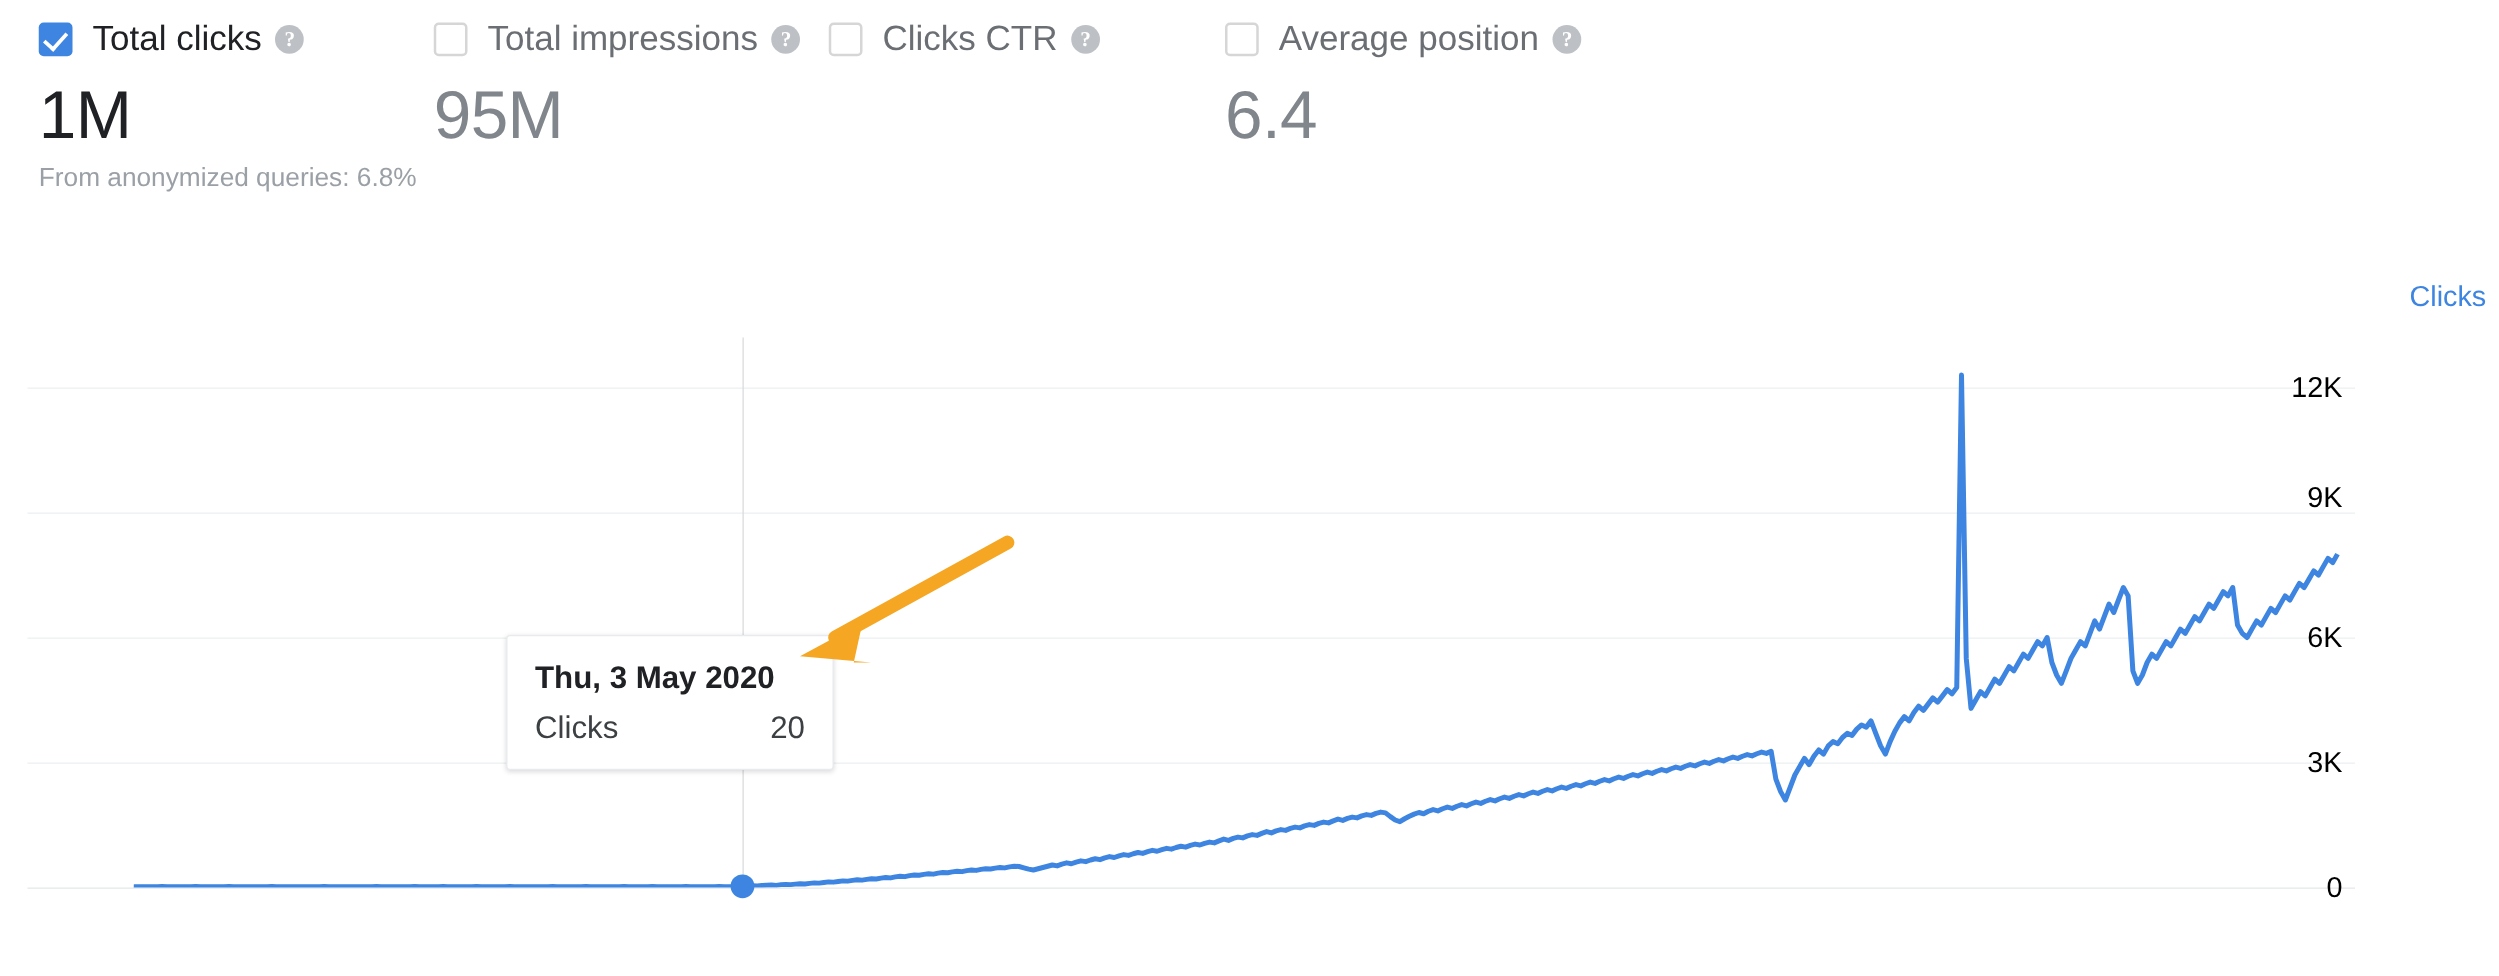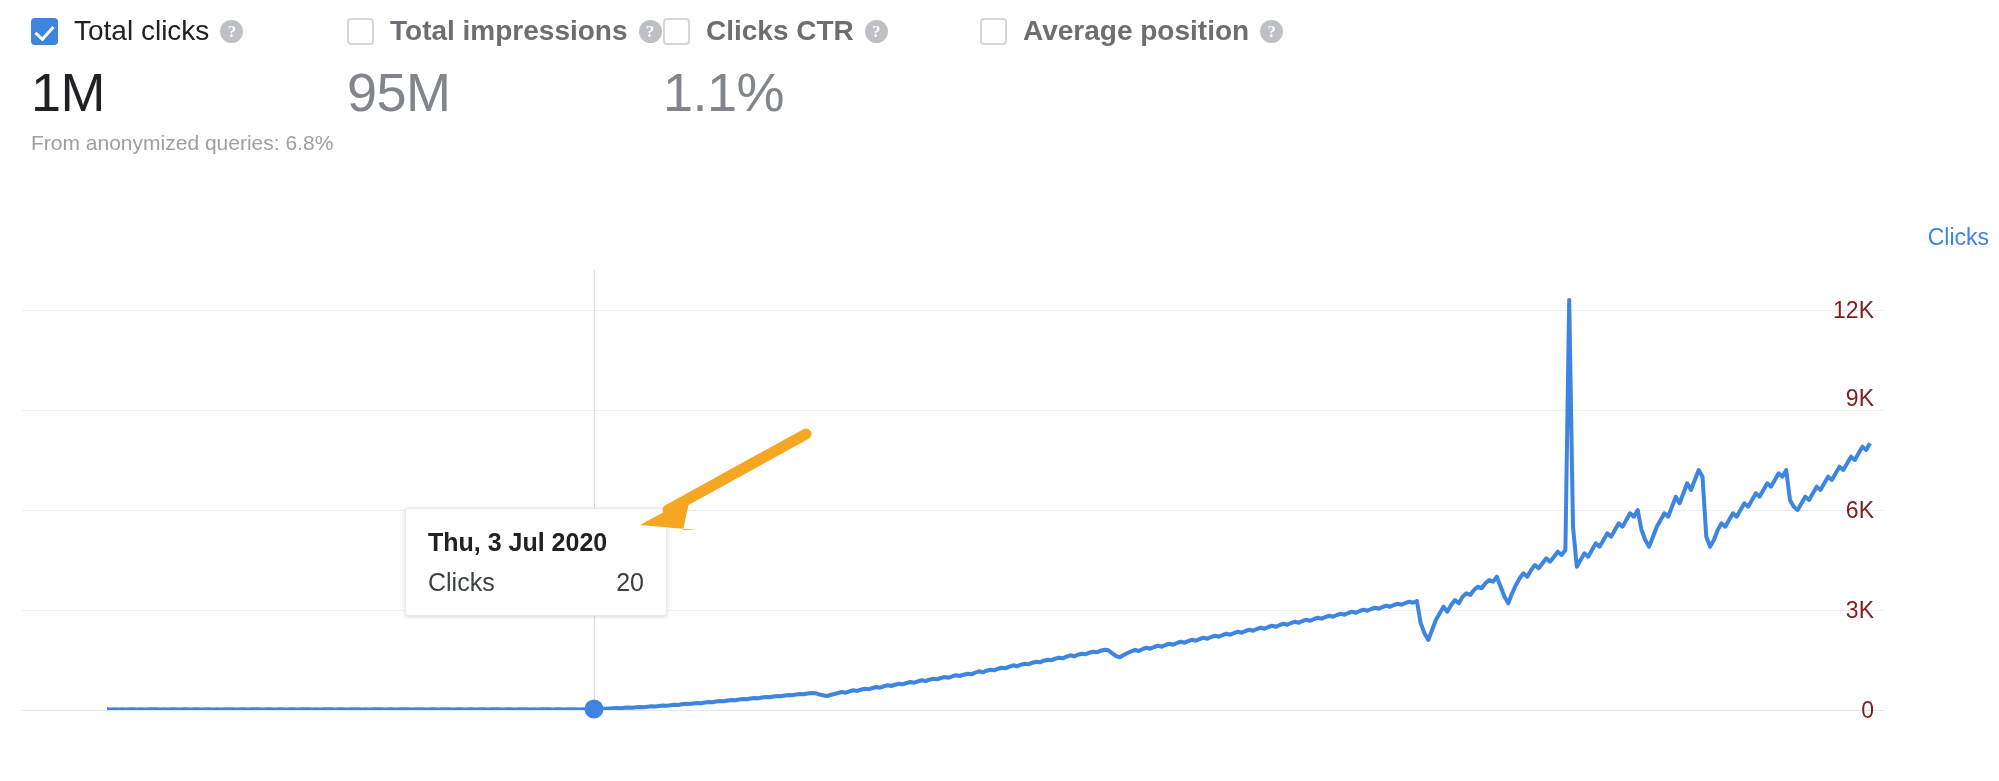--- a/index.html
+++ b/index.html
@@ -60,21 +60,21 @@
     background: #fff;
     border: 2px solid #d6d6d6;
   }
   .metric-label {
     font-size: 28px;
     line-height: 32px;
     margin-left: 16px;
     white-space: nowrap;
   }
   .metric.active .metric-label { color: #202124; }
-  .metric.inactive .metric-label { color: #6b6f73; font-weight: bold; }
+  .metric.inactive .metric-label { color: #6b6f73; }
 
   .help {
     width: 23px; height: 23px;
     border-radius: 50%;
     background: #bdc1c6;
     margin-left: 11px;
     flex: 0 0 auto;
     color: #ffffff;
     font-size: 17px;
     font-weight: bold;
@@ -133,21 +133,21 @@
     width: 1862px;
     height: 1px;
     background: #eceff1;
   }
   .gridline.base { background: #e4e7e9; }
 
   .ytick {
     position: absolute;
     right: 10px;
     font-size: 23px;
-    color: #7f1d1d;
+    color: #000000;
     text-align: center;
     transform: translateY(-50%);
     white-space: nowrap;
   }
 
   svg.series { position: absolute; left: 0; top: 0; }
 
   .vguide {
     position: absolute;
     width: 1px;
@@ -223,29 +223,29 @@
       </div>
       <div class="metric-value">95M</div>
     </div>
 
     <div class="metric inactive" style="left:648px;">
       <div class="metric-head">
         <span class="cb unchecked"></span>
         <span class="metric-label">Clicks CTR</span>
         <span class="help">?</span>
       </div>
-      <div class="metric-value">1.1%</div>
     </div>
 
     <div class="metric inactive" style="left:965px;">
       <div class="metric-head">
         <span class="cb unchecked"></span>
         <span class="metric-label">Average position</span>
         <span class="help">?</span>
       </div>
+      <div class="metric-value">6.4</div>
     </div>
 
   </div>
 
   <div class="chart-area">
     <div class="y-title">Clicks</div>
     <div class="plot" id="plot">
         <div class="gridline base" style="top: 440px;"></div>
         <div class="ytick" style="top: 440px;">0</div>
         <div class="gridline" style="top: 340px;"></div>
@@ -258,21 +258,21 @@
         <div class="ytick" style="top: 40px;">12K</div>
         <svg class="series" width="1862" height="440">
           <polyline points="85.0,439.3 88.8,439.4 92.6,439.3 96.4,439.4 100.2,439.3 104.0,439.4 107.8,439.2 111.7,439.3 115.5,439.4 119.3,439.3 123.1,439.4 126.9,439.3 130.7,439.3 134.5,439.2 138.3,439.4 142.1,439.3 145.9,439.4 149.7,439.3 153.5,439.3 157.3,439.4 161.2,439.2 165.0,439.3 168.8,439.4 172.6,439.3 176.4,439.3 180.2,439.4 184.0,439.3 187.8,439.3 191.6,439.4 195.4,439.2 199.2,439.4 203.0,439.3 206.8,439.3 210.7,439.3 214.5,439.4 218.3,439.3 222.1,439.3 225.9,439.4 229.7,439.3 233.5,439.3 237.3,439.2 241.1,439.4 244.9,439.3 248.7,439.3 252.5,439.4 256.3,439.3 260.2,439.3 264.0,439.4 267.8,439.3 271.6,439.3 275.4,439.4 279.2,439.2 283.0,439.3 286.8,439.3 290.6,439.4 294.4,439.3 298.2,439.4 302.0,439.3 305.9,439.3 309.7,439.2 313.5,439.4 317.3,439.3 321.1,439.3 324.9,439.4 328.7,439.3 332.5,439.2 336.3,439.3 340.1,439.4 343.9,439.3 347.7,439.4 351.5,439.3 355.4,439.3 359.2,439.2 363.0,439.4 366.8,439.3 370.6,439.3 374.4,439.4 378.2,439.3 382.0,439.3 385.8,439.2 389.6,439.4 393.4,439.3 397.2,439.3 401.0,439.3 404.9,439.4 408.7,439.3 412.5,439.3 416.3,439.4 420.1,439.2 423.9,439.3 427.7,439.3 431.5,439.4 435.3,439.3 439.1,439.3 442.9,439.4 446.7,439.2 450.5,439.3 454.4,439.4 458.2,439.3 462.0,439.3 465.8,439.4 469.6,439.3 473.4,439.3 477.2,439.2 481.0,439.4 484.8,439.3 488.6,439.3 492.4,439.4 496.2,439.3 500.0,439.2 503.9,439.3 507.7,439.4 511.5,439.3 515.3,439.4 519.1,439.3 522.9,439.3 526.7,439.2 530.5,439.4 534.3,439.3 538.1,439.3 541.9,439.4 545.7,439.3 549.5,439.3 553.4,439.2 557.2,439.4 561.0,439.3 564.8,439.3 568.6,439.3 572.4,439.0 576.2,438.8 580.0,438.6 583.8,438.7 587.6,438.4 591.4,438.2 595.2,438.0 599.0,438.3 602.9,437.7 606.7,437.5 610.5,437.7 614.3,437.3 618.1,437.0 621.9,437.2 625.7,436.7 629.5,436.3 633.3,436.5 637.1,436.0 640.9,435.5 644.7,435.7 648.6,435.2 652.4,434.7 656.2,434.9 660.0,434.3 663.8,433.8 667.6,434.1 671.4,433.5 675.2,433.0 679.0,433.2 682.8,432.5 686.6,432.0 690.4,432.3 694.2,431.5 698.1,431.0 701.9,431.3 705.7,430.5 709.5,430.0 713.3,430.2 717.1,429.5 720.9,429.0 724.7,429.3 728.5,428.5 732.3,428.0 736.1,428.2 739.9,427.5 743.7,427.0 747.6,427.3 751.4,426.5 755.2,426.0 759.0,426.3 762.8,425.5 766.6,425.0 770.4,425.2 774.2,424.5 778.0,424.0 781.8,424.3 785.6,423.5 789.4,423.0 793.2,423.2 797.1,424.3 800.9,425.3 804.7,426.0 808.5,425.0 812.3,424.0 816.1,423.0 819.9,422.0 823.7,422.7 827.5,421.3 831.3,420.3 835.1,421.0 838.9,419.7 842.7,418.7 846.6,419.3 850.4,418.0 854.2,417.0 858.0,417.7 861.8,416.3 865.6,415.3 869.4,416.0 873.2,414.7 877.0,413.7 880.8,414.3 884.6,413.0 888.4,412.0 892.2,412.7 896.1,411.3 899.9,410.3 903.7,411.0 907.5,409.7 911.3,408.7 915.1,409.3 918.9,408.0 922.7,407.0 926.5,407.7 930.3,406.3 934.1,405.3 937.9,406.0 941.7,404.7 945.6,403.7 949.4,404.3 953.2,402.7 957.0,401.3 960.8,402.3 964.6,400.7 968.4,399.7 972.2,400.3 976.0,398.7 979.8,397.7 983.6,398.3 987.4,396.7 991.3,395.3 995.1,396.3 998.9,394.7 1002.7,393.7 1006.5,394.3 1010.3,392.7 1014.1,391.7 1017.9,392.3 1021.7,390.7 1025.5,389.7 1029.3,390.3 1033.1,388.7 1036.9,387.7 1040.8,388.3 1044.6,386.7 1048.4,385.3 1052.2,386.3 1056.0,384.7 1059.8,383.7 1063.6,384.3 1067.4,382.7 1071.2,381.7 1075.0,382.3 1078.8,380.7 1082.6,379.7 1086.4,380.3 1090.3,383.3 1094.1,386.0 1097.9,387.3 1101.7,385.0 1105.5,383.0 1109.3,381.3 1113.1,380.0 1116.9,381.0 1120.7,379.0 1124.5,377.7 1128.3,378.7 1132.1,377.0 1135.9,375.7 1139.8,376.7 1143.6,375.0 1147.4,373.7 1151.2,374.7 1155.0,373.0 1158.8,371.7 1162.6,372.7 1166.4,371.0 1170.2,369.7 1174.0,370.7 1177.8,369.0 1181.6,367.7 1185.4,368.7 1189.3,367.0 1193.1,365.7 1196.9,366.7 1200.7,365.0 1204.5,363.7 1208.3,364.7 1212.1,363.0 1215.9,361.7 1219.7,362.7 1223.5,361.0 1227.3,359.7 1231.1,360.7 1234.9,359.0 1238.8,357.7 1242.6,358.7 1246.4,357.0 1250.2,355.7 1254.0,356.7 1257.8,355.0 1261.6,353.7 1265.4,354.7 1269.2,353.0 1273.0,351.7 1276.8,352.7 1280.6,351.0 1284.4,349.7 1288.3,350.7 1292.1,349.0 1295.9,347.7 1299.7,348.7 1303.5,347.0 1307.3,345.7 1311.1,346.7 1314.9,345.0 1318.7,343.7 1322.5,344.7 1326.3,343.0 1330.1,341.7 1334.0,342.7 1337.8,341.0 1341.6,339.7 1345.4,340.7 1349.2,339.0 1353.0,337.7 1356.8,338.7 1360.6,337.0 1364.4,335.7 1368.2,336.7 1372.0,335.0 1375.8,333.7 1379.6,334.7 1383.5,333.0 1387.3,331.7 1391.1,332.7 1394.9,331.0 1398.7,353.3 1402.5,363.3 1406.3,370.0 1410.1,360.0 1413.9,350.0 1417.7,343.3 1421.5,336.7 1425.3,341.7 1429.1,335.0 1433.0,330.0 1436.8,333.3 1440.6,326.7 1444.4,323.3 1448.2,325.0 1452.0,320.0 1455.8,316.7 1459.6,318.3 1463.4,313.3 1467.2,310.0 1471.0,311.7 1474.8,306.7 1478.6,316.7 1482.5,326.7 1486.3,333.3 1490.1,323.3 1493.9,315.0 1497.7,308.3 1501.5,303.3 1505.3,306.7 1509.1,300.0 1512.9,295.0 1516.7,298.3 1520.5,293.3 1524.3,288.3 1528.1,291.7 1532.0,286.7 1535.8,281.7 1539.6,285.0 1543.4,280.0 1547.2,30.0 1551.0,256.7 1554.8,296.7 1558.6,290.0 1562.4,283.3 1566.2,286.7 1570.0,280.0 1573.8,273.3 1577.6,276.7 1581.5,270.0 1585.3,263.3 1589.1,266.7 1592.9,260.0 1596.7,253.3 1600.5,256.7 1604.3,250.0 1608.1,243.3 1611.9,246.7 1615.7,240.0 1619.5,260.0 1623.3,270.0 1627.1,276.7 1631.0,266.7 1634.8,256.7 1638.6,250.0 1642.4,243.3 1646.2,246.7 1650.0,236.7 1653.8,226.7 1657.6,233.3 1661.4,223.3 1665.2,213.3 1669.0,220.0 1672.8,210.0 1676.7,200.0 1680.5,206.7 1684.3,266.7 1688.1,276.7 1691.9,270.0 1695.7,260.0 1699.5,253.3 1703.3,256.7 1707.1,250.0 1710.9,243.3 1714.7,246.7 1718.5,240.0 1722.3,233.3 1726.2,236.7 1730.0,230.0 1733.8,223.3 1737.6,226.7 1741.4,220.0 1745.2,213.3 1749.0,216.7 1752.8,210.0 1756.6,203.3 1760.4,206.7 1764.2,200.0 1768.0,230.0 1771.8,236.7 1775.7,240.0 1779.5,233.3 1783.3,226.7 1787.1,230.0 1790.9,223.3 1794.7,216.7 1798.5,220.0 1802.3,213.3 1806.1,206.7 1809.9,210.0 1813.7,203.3 1817.5,196.7 1821.3,200.0 1825.2,193.3 1829.0,186.7 1832.8,190.0 1836.6,183.3 1840.4,176.7 1844.2,180.0 1848.0,173.3" fill="none" stroke="#3d85e0" stroke-width="4" stroke-linejoin="round"></polyline>
         </svg>
         <div class="vguide" style="left: 572.395px; top: 0px; height: 439.033px;"></div>
         <div class="dot" style="left: 572.395px; top: 439.033px;"></div>
       </div>
   </div>
 
   <div class="tooltip">
-    <div class="tt-title">Thu, 3 Jul 2020</div>
+    <div class="tt-title">Thu, 3 May 2020</div>
     <div class="tt-row">
       <span class="tt-key">Clicks</span>
       <span class="tt-val">20</span>
     </div>
   </div>
 
   <svg class="annot" viewBox="0 0 1999 781">
     <g>
       <line x1="806" y1="434" x2="668" y2="510" stroke="#f5a623" stroke-width="11" stroke-linecap="round"></line>
       <polygon points="640,525 690,498 683,530 697,530" fill="#f5a623"></polygon>

